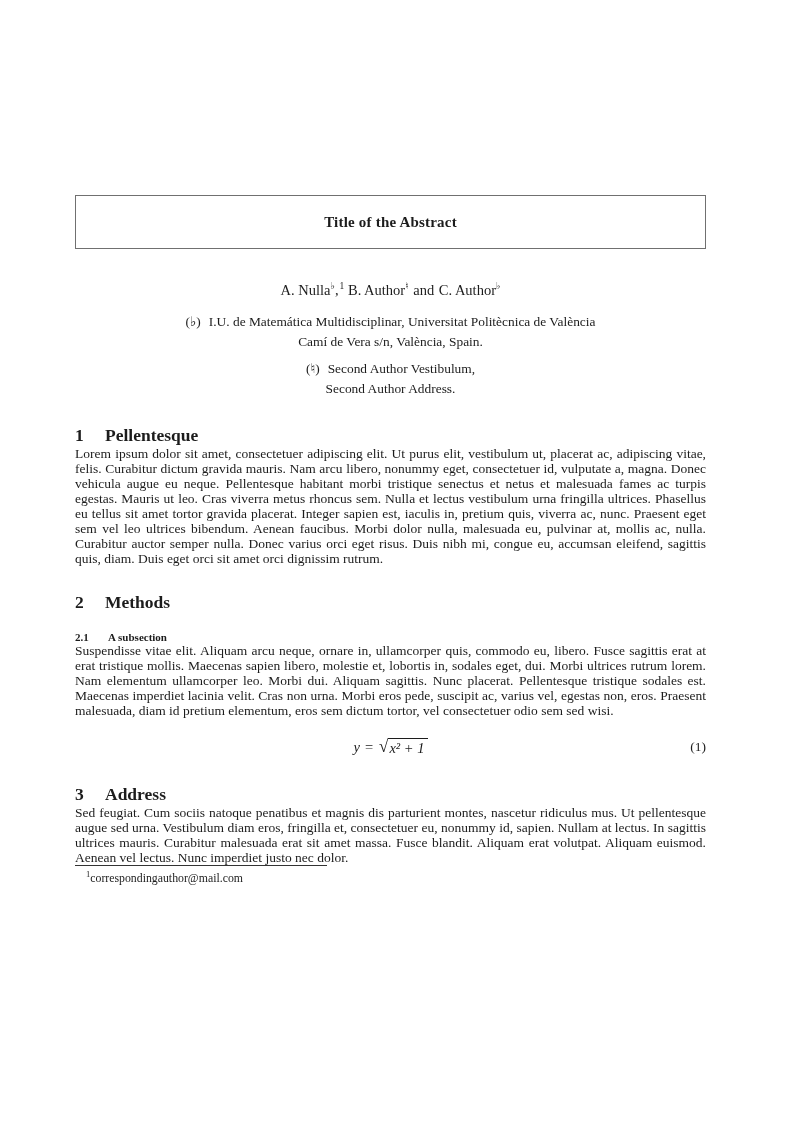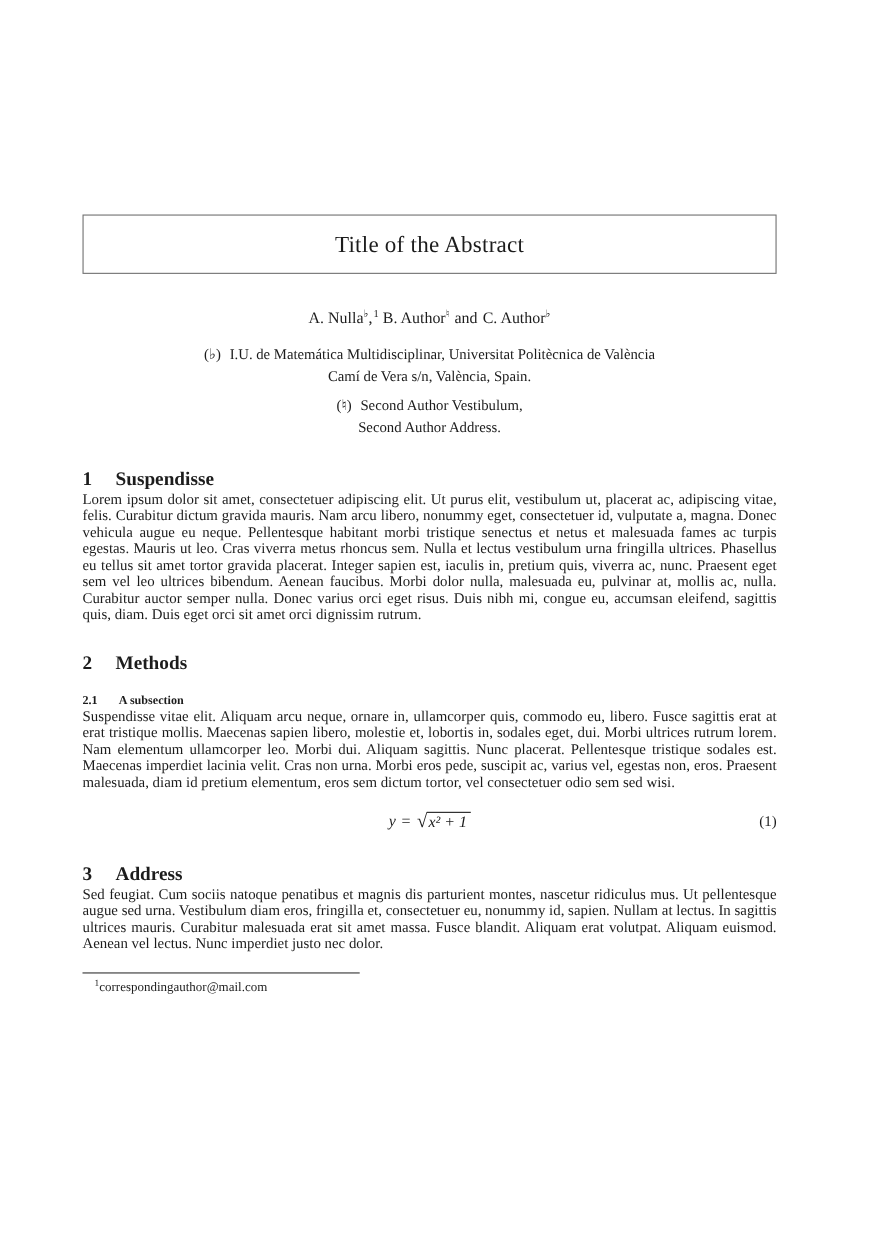--- a/index.html
+++ b/index.html
@@ -20,22 +20,22 @@
   }
   .title-box {
     border: 1px solid #707070;
     height: 54px;
     display: flex;
     align-items: center;
     justify-content: center;
     box-sizing: border-box;
   }
   .doc-title {
-    font-size: 21px;
-    font-weight: normal;
+    font-size: 15px;
+    font-weight: bold;
     letter-spacing: 0.2px;
   }
   .authors-line {
     margin-top: 33px;
     text-align: center;
     font-size: 14.5px;
   }
   .authors-line sup { font-size: 9.5px; line-height: 0; }
   .author-group { white-space: nowrap; }
   .author-sep { margin-right: 1px; }
@@ -83,21 +83,21 @@
     font-style: italic;
   }
   .eq-number {
     position: absolute;
     right: 0;
     top: 50%;
     transform: translateY(-50%);
     font-size: 13.5px;
   }
   .results-heading { margin-top: 24px; }
-  .footnote-area { margin-top: 19px; }
+  .footnote-area { margin-top: 0; }
   .footnote-rule {
     width: 252px;
     border-top: 1px solid #333333;
     height: 0;
   }
   .footnote-text {
     margin-top: 3px;
     padding-left: 11px;
     font-size: 11.8px;
   }
@@ -124,21 +124,21 @@
         <div>Camí de Vera s/n, València, Spain.</div>
       </div>
       <div class="affil-block">
         <div><span class="affil-mark">(♮)</span><span>Second Author Vestibulum,</span></div>
         <div>Second Author Address.</div>
       </div>
     </div>
 
     <div class="section-heading">
       <span class="sec-num">1</span>
-      <span>Suspendisse</span>
+      <span>Pellentesque</span>
     </div>
     <div class="para">Lorem ipsum dolor sit amet, consectetuer adipiscing elit. Ut purus elit, vestibulum ut, placerat ac, adipiscing vitae, felis. Curabitur dictum gravida mauris. Nam arcu libero, nonummy eget, consectetuer id, vulputate a, magna. Donec vehicula augue eu neque. Pellentesque habitant morbi tristique senectus et netus et malesuada fames ac turpis egestas. Mauris ut leo. Cras viverra metus rhoncus sem. Nulla et lectus vestibulum urna fringilla ultrices. Phasellus eu tellus sit amet tortor gravida placerat. Integer sapien est, iaculis in, pretium quis, viverra ac, nunc. Praesent eget sem vel leo ultrices bibendum. Aenean faucibus. Morbi dolor nulla, malesuada eu, pulvinar at, mollis ac, nulla. Curabitur auctor semper nulla. Donec varius orci eget risus. Duis nibh mi, congue eu, accumsan eleifend, sagittis quis, diam. Duis eget orci sit amet orci dignissim rutrum.</div>
 
     <div class="section-heading">
       <span class="sec-num">2</span>
       <span>Methods</span>
     </div>
     <div class="subsection-heading">
       <span class="sec-num">2.1</span>
       <span>A subsection</span>

